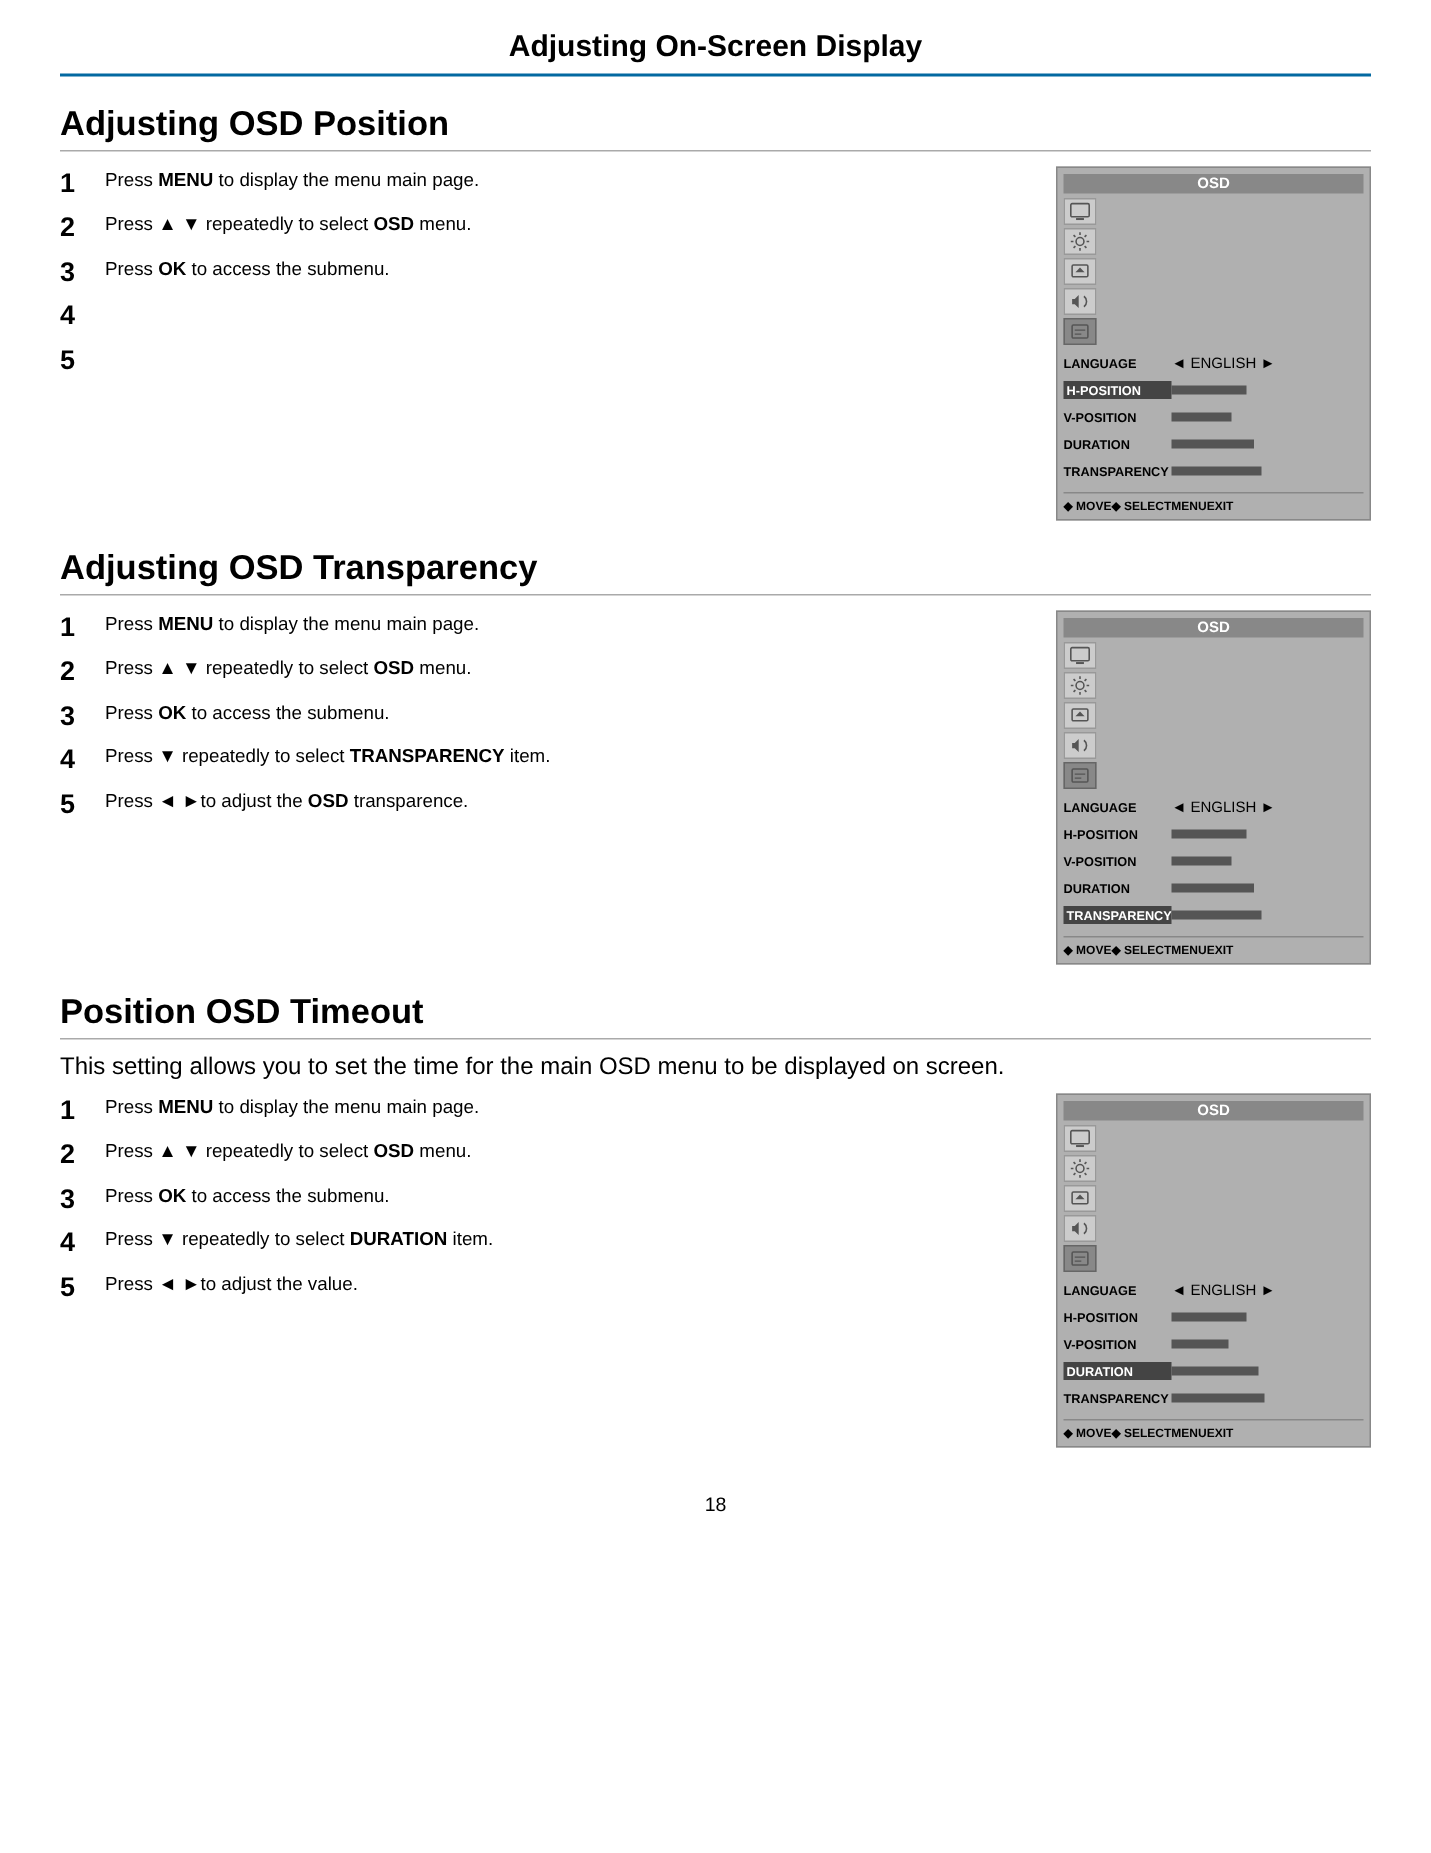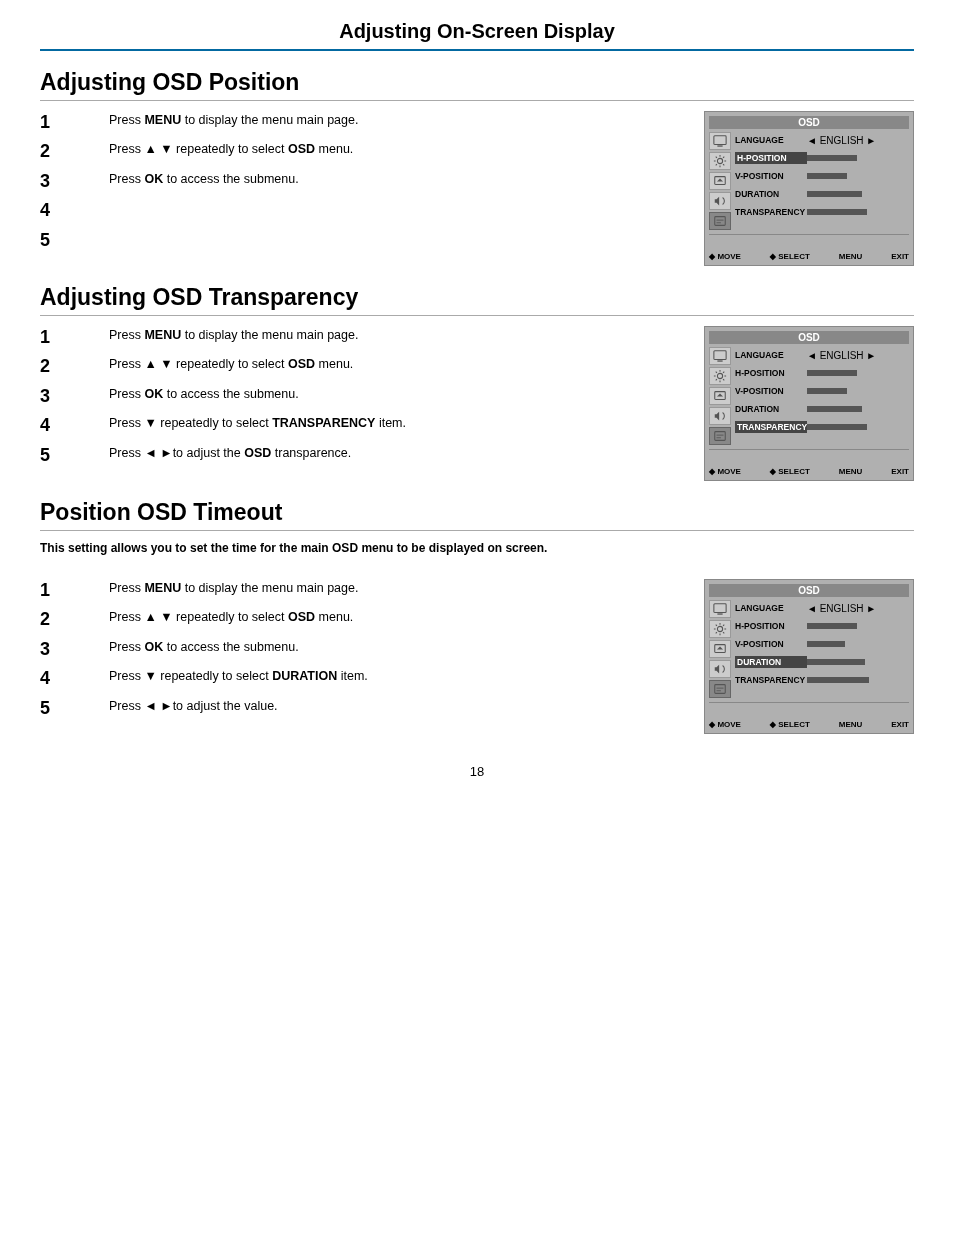--- a/index.html
+++ b/index.html
@@ -27,23 +27,22 @@
       margin: 18px 0 4px 0;
     }
 
     .section-divider {
       border: none;
       border-top: 1px solid #aaa;
       margin-bottom: 10px;
     }
 
     .section-description {
-      font-size: 12px;
-      margin-bottom: 24px;
-      font-weight: bold;
+      font-size: 16px;
+      margin-bottom: 8px;
     }
 
     .section-content {
       display: flex;
       gap: 16px;
     }
 
     .steps-col {
       flex: 1;
     }
@@ -61,21 +60,20 @@
       font-weight: bold;
       min-width: 24px;
       margin-right: 6px;
       line-height: 1.3;
     }
 
     .step-text {
       flex: 1;
       font-size: 12.5px;
       line-height: 1.5;
-      margin-left: 39px;
     }
 
     .step-text b {
       font-weight: bold;
     }
 
     
     .osd-box {
       width: 210px;
       min-width: 210px;
@@ -93,20 +91,21 @@
       text-align: center;
       font-size: 10px;
       font-weight: bold;
       padding: 1px 0;
       margin-bottom: 3px;
     }
 
     .osd-body {
       display: flex;
       gap: 4px;
+      flex-direction: column;
     }
 
     .osd-icons-col {
       display: flex;
       flex-direction: column;
       gap: 2px;
     }
 
     .osd-icon {
       width: 22px;
@@ -174,23 +173,23 @@
       font-size: 10px;
       display: flex;
       align-items: center;
       gap: 1px;
       color: #000;
     }
 
     .osd-footer {
       border-top: 1px solid #888;
       margin-top: 4px;
-      padding-top: 17px;
-      display: flex;
-      justify-content: space-between;
+      padding-top: 4px;
+      display: flex;
+      justify-content: flex-start;
       font-size: 8px;
       color: #000;
     }
 
     .osd-footer span {
       font-weight: bold;
     }
 
     .page-number {
       text-align: center;

